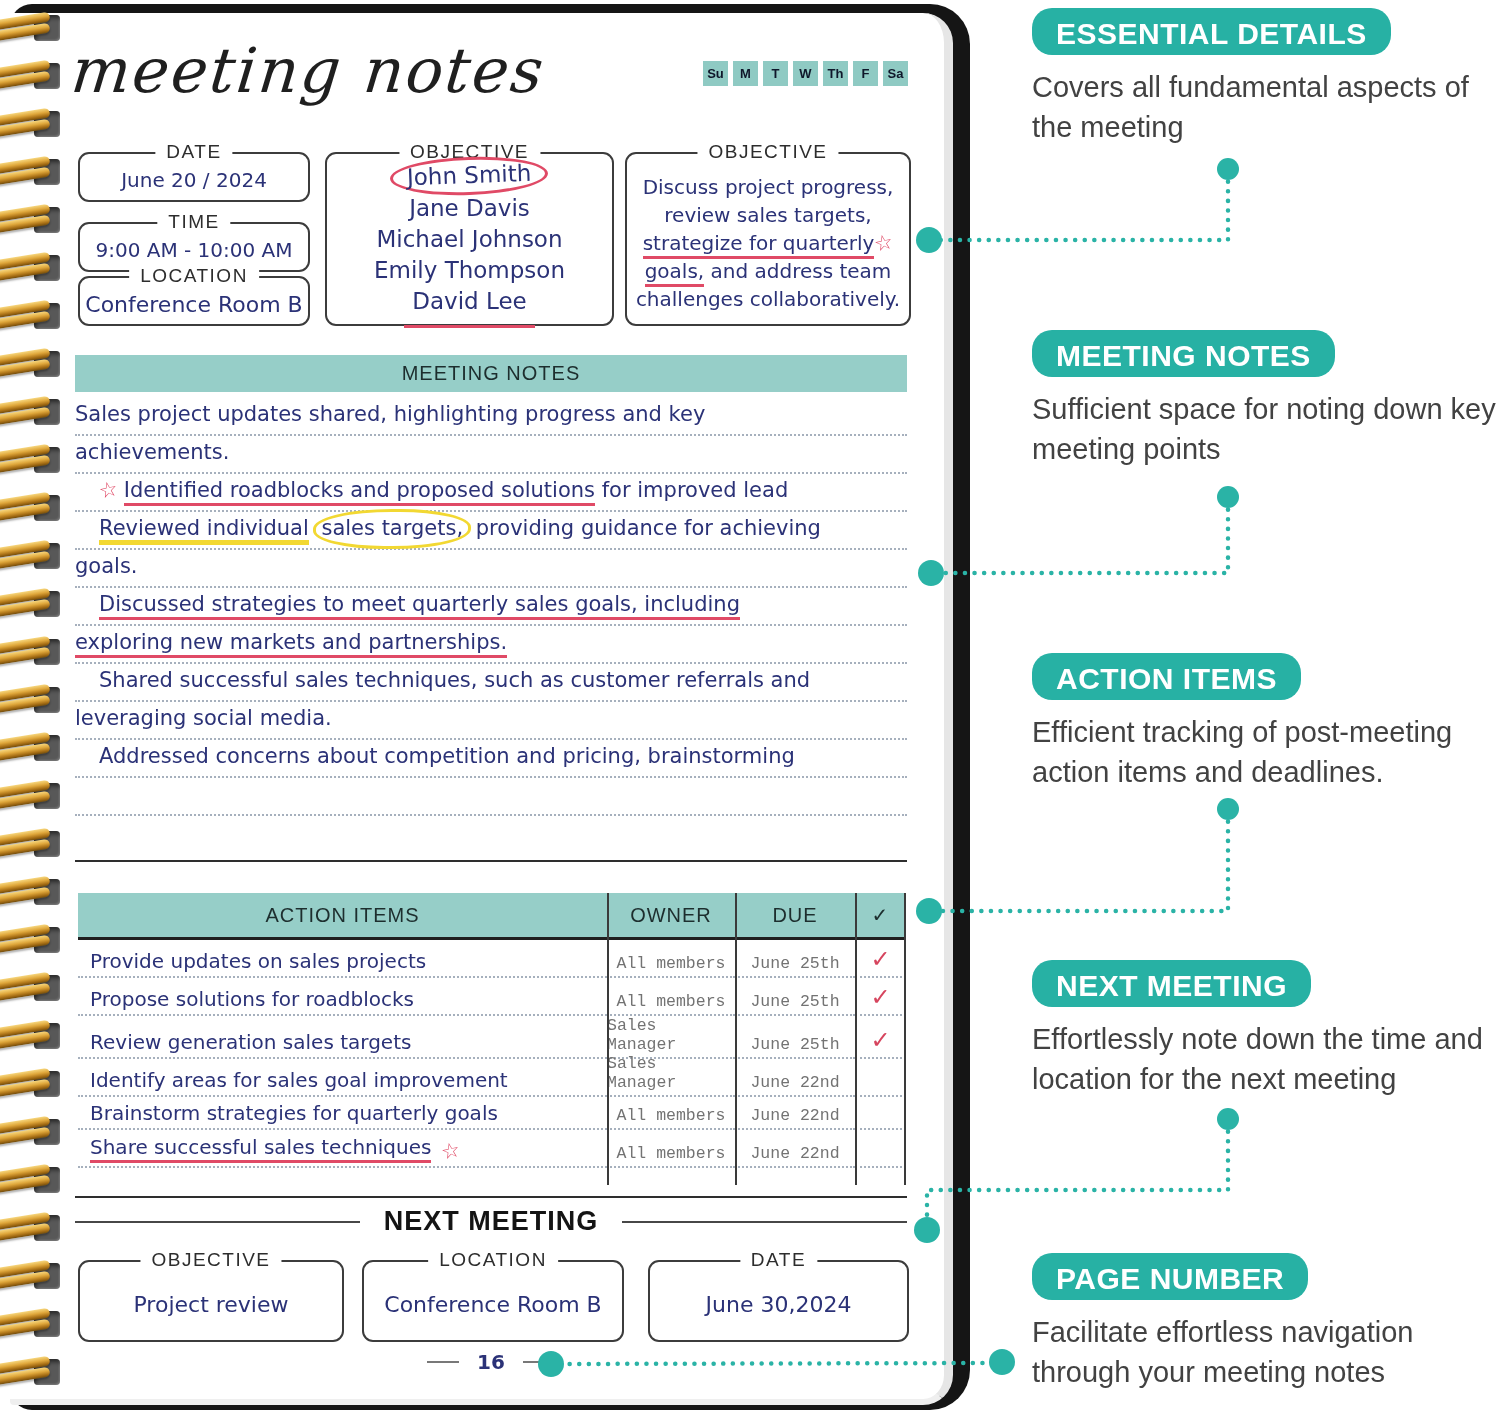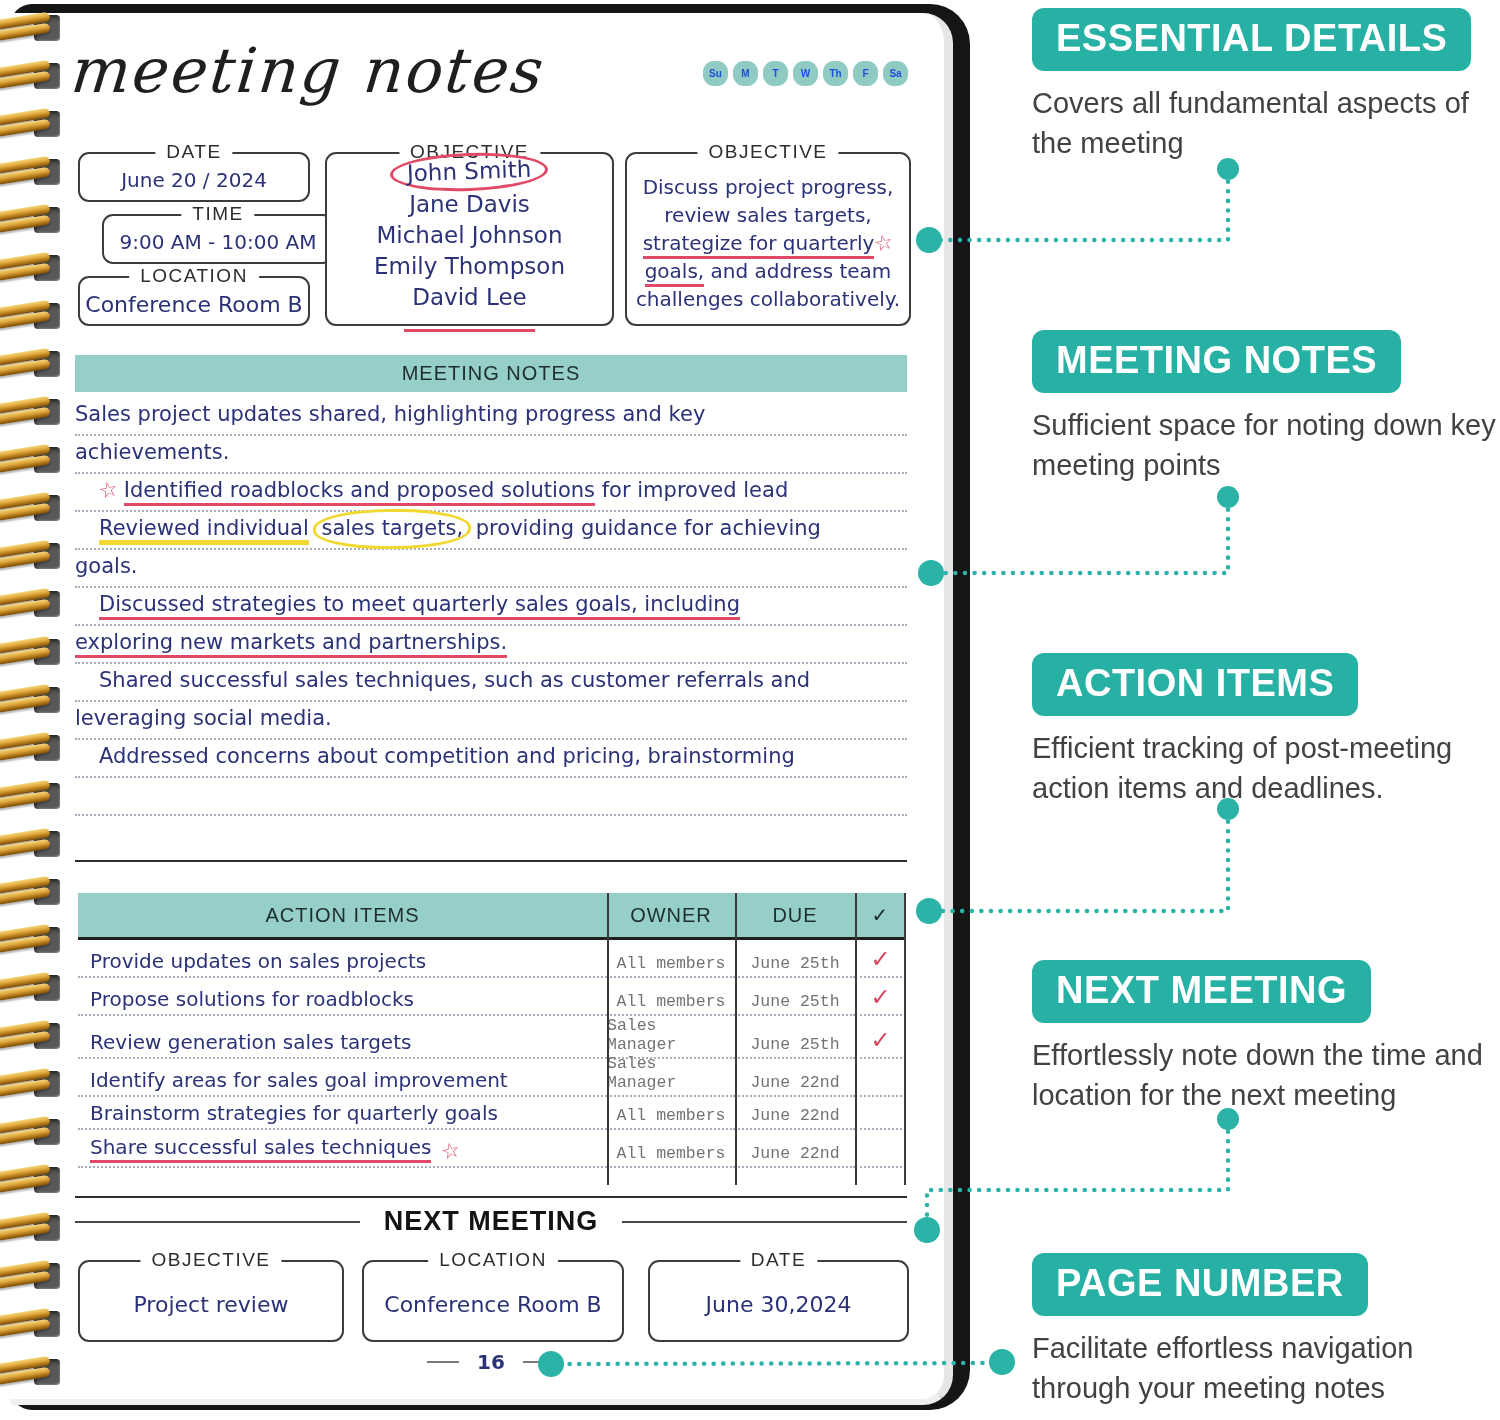--- a/index.html
+++ b/index.html
@@ -20,37 +20,37 @@
   .ring .wire{position:absolute;left:-6px;width:56px;height:10px;border-radius:6px;
               background:linear-gradient(180deg,#f7d77e 0%,#e0a83c 40%,#a86f15 75%,#6e4a0c 100%);
               box-shadow:0 2px 2px rgba(0,0,0,.3);}
   .ring .w1{top:2px;transform:rotate(-9deg);}
   .ring .w2{top:13px;transform:rotate(-9deg);}
 
   
   .title{position:absolute;left:72px;top:34px;font-family:"DejaVu Serif","Liberation Serif",serif;
          font-style:italic;font-size:62px;color:#1f1f1f;letter-spacing:2px;white-space:nowrap;transform:skewX(-6deg);}
   .weekdays{position:absolute;left:703px;top:61px;display:flex;gap:5px;}
-  .wd{width:25px;height:25px;background:#8fcac3;border-radius:11px;display:flex;align-items:center;
-      justify-content:center;font-size:10px;font-weight:bold;color:#1d4ed8;}
+  .wd{width:25px;height:25px;background:#8fcac3;border-radius:0;display:flex;align-items:center;
+      justify-content:center;font-size:13px;font-weight:bold;color:#0f172a;}
 
   
   .fbox{position:absolute;border:2px solid #3c3c3c;border-radius:11px;background:#fff;}
   .fbox-label{position:absolute;top:-13px;left:50%;transform:translateX(-50%);background:#fff;
               padding:0 11px;font-size:19px;letter-spacing:1.5px;color:#2d2d2d;white-space:nowrap;}
   .fbox-value{position:absolute;inset:0;display:flex;align-items:center;justify-content:center;padding-top:6px;}
 
   .hand{font-family:"DejaVu Sans",sans-serif;color:#2b3277;}
 
   .attendees-list{position:absolute;inset:0;display:flex;flex-direction:column;align-items:center;
                   justify-content:center;padding-top:8px;}
   .att-name{font-size:23px;line-height:31px;color:#2b3277;font-family:"DejaVu Sans",sans-serif;white-space:nowrap;}
   .m-red-circle{display:inline-block;border:3px solid #e04a66;border-radius:50%;padding:0 14px 1px;
                 margin:-2px 0;transform:rotate(-2deg);}
-  .m-red-underline{display:inline-block;border-bottom:3px solid #e04a66;padding:0 8px 16px;}
+  .m-red-underline{display:inline-block;border-bottom:3px solid #e04a66;padding:0 8px 8px;}
 
   .obj-lines{position:absolute;inset:0;display:flex;flex-direction:column;align-items:center;
              justify-content:center;padding-top:8px;}
   .obj-line{font-size:20px;line-height:28px;color:#2b3277;font-family:"DejaVu Sans",sans-serif;white-space:nowrap;}
 
   
   .m-red-u{border-bottom:3px solid #e04a66;padding-bottom:1px;}
   .m-yellow-u{border-bottom:5px solid #f2d832;}
   .m-yellow-o{display:inline-block;border:3px solid #f2d832;border-radius:50% 45%;padding:0 5px 1px;margin:-3px -2px;}
   .star{color:#e04a66;font-weight:bold;display:inline-block;transform:rotate(-12deg);font-size:21px;}
@@ -85,22 +85,22 @@
   .nm-heading .nm-text{font-size:27px;font-weight:bold;letter-spacing:1px;color:#141414;}
   .nm-value{font-size:22px;}
 
   .page-num{position:absolute;left:75px;top:1350px;width:832px;display:flex;align-items:center;
             justify-content:center;gap:18px;}
   .page-num .dash{width:32px;height:2px;background:#787878;}
   .page-num .num{font-size:20px;font-weight:bold;text-align:center;}
 
   
   .callout{position:absolute;left:1032px;width:468px;}
-  .badge{display:inline-block;background:#27b1a4;color:#fff;font-weight:bold;font-size:38px;
-         letter-spacing:.5px;padding:9px 24px 11px;border-radius:12px;white-space:nowrap;}
+  .badge{display:inline-block;background:#27b1a4;color:#fff;font-weight:bold;font-size:30px;
+         letter-spacing:.5px;padding:9px 24px 4px;border-radius:20px;white-space:nowrap;}
   .desc{margin-top:12px;font-size:29px;line-height:1.38;color:#424242;}
 
   svg.connectors{position:absolute;left:0;top:0;pointer-events:none;}
 </style>
 </head>
 <body>
 
 <div class="canvas">
 
   <div class="cover"></div>
@@ -261,21 +261,21 @@
       <span class="wd">W</span>
       <span class="wd">Th</span>
       <span class="wd">F</span>
       <span class="wd">Sa</span>
     </div>
 
   <div class="fbox" style="left:78px;top:152px;width:228px;height:46px;">
     <span class="fbox-label">DATE</span>
     <span class="fbox-value hand" style="font-size:20px;">June 20 / 2024</span>
   </div>
-  <div class="fbox" style="left:78px;top:214px;width:228px;height:46px;margin-left:24px;">
+  <div class="fbox" style="left:78px;top:222px;width:228px;height:46px;">
     <span class="fbox-label">TIME</span>
     <span class="fbox-value hand" style="font-size:20px;">9:00 AM - 10:00 AM</span>
   </div>
   <div class="fbox" style="left:78px;top:276px;width:228px;height:46px;">
     <span class="fbox-label">LOCATION</span>
     <span class="fbox-value hand" style="font-size:22px;">Conference Room B</span>
   </div>
 
   <div class="fbox" style="left:325px;top:152px;width:285px;height:170px;">
     <span class="fbox-label">OBJECTIVE</span>

